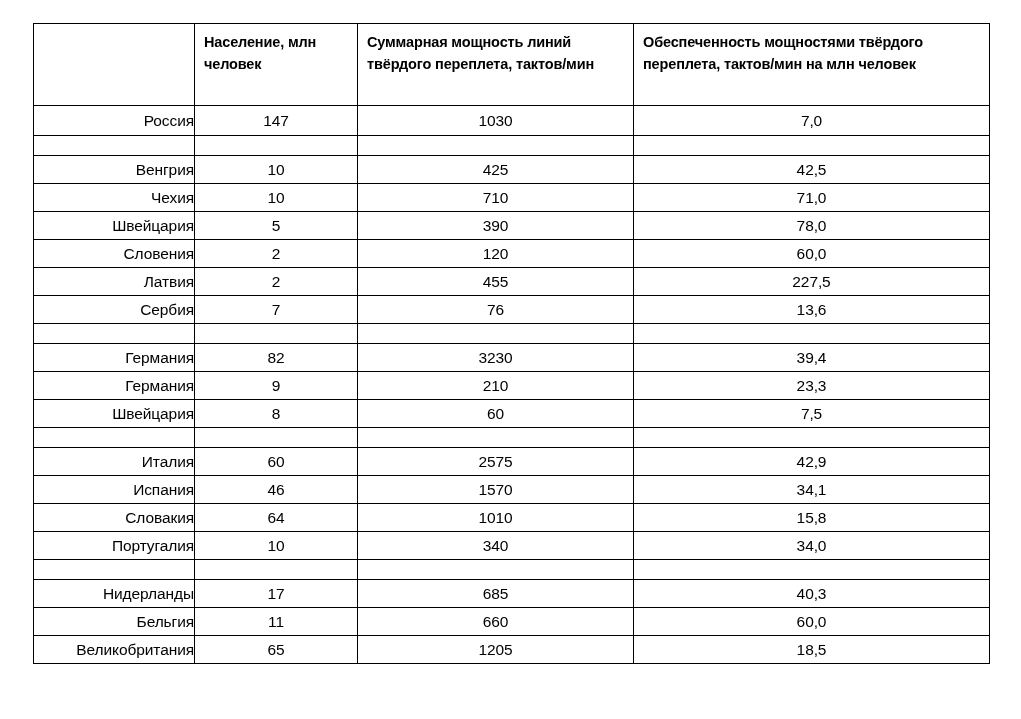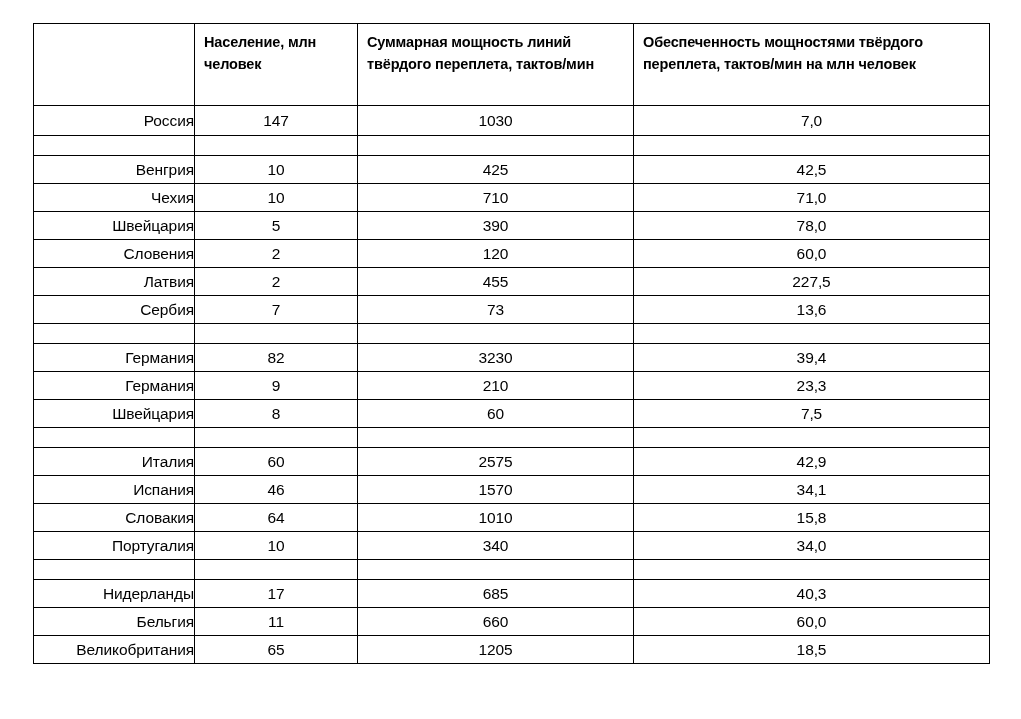--- a/index.html
+++ b/index.html
@@ -140,21 +140,21 @@
         </tr>
         <tr class="data-row">
           <td class="cell-name">Латвия</td>
           <td class="cell-num">2</td>
           <td class="cell-num">455</td>
           <td class="cell-num">227,5</td>
         </tr>
         <tr class="data-row">
           <td class="cell-name">Сербия</td>
           <td class="cell-num">7</td>
-          <td class="cell-num">73</td>
+          <td class="cell-num">76</td>
           <td class="cell-num">13,6</td>
         </tr>
         <tr class="spacer-row">
           <td class="cell-name"></td>
           <td class="cell-num"></td>
           <td class="cell-num"></td>
           <td class="cell-num"></td>
         </tr>
         <tr class="data-row">
           <td class="cell-name">Германия</td>

